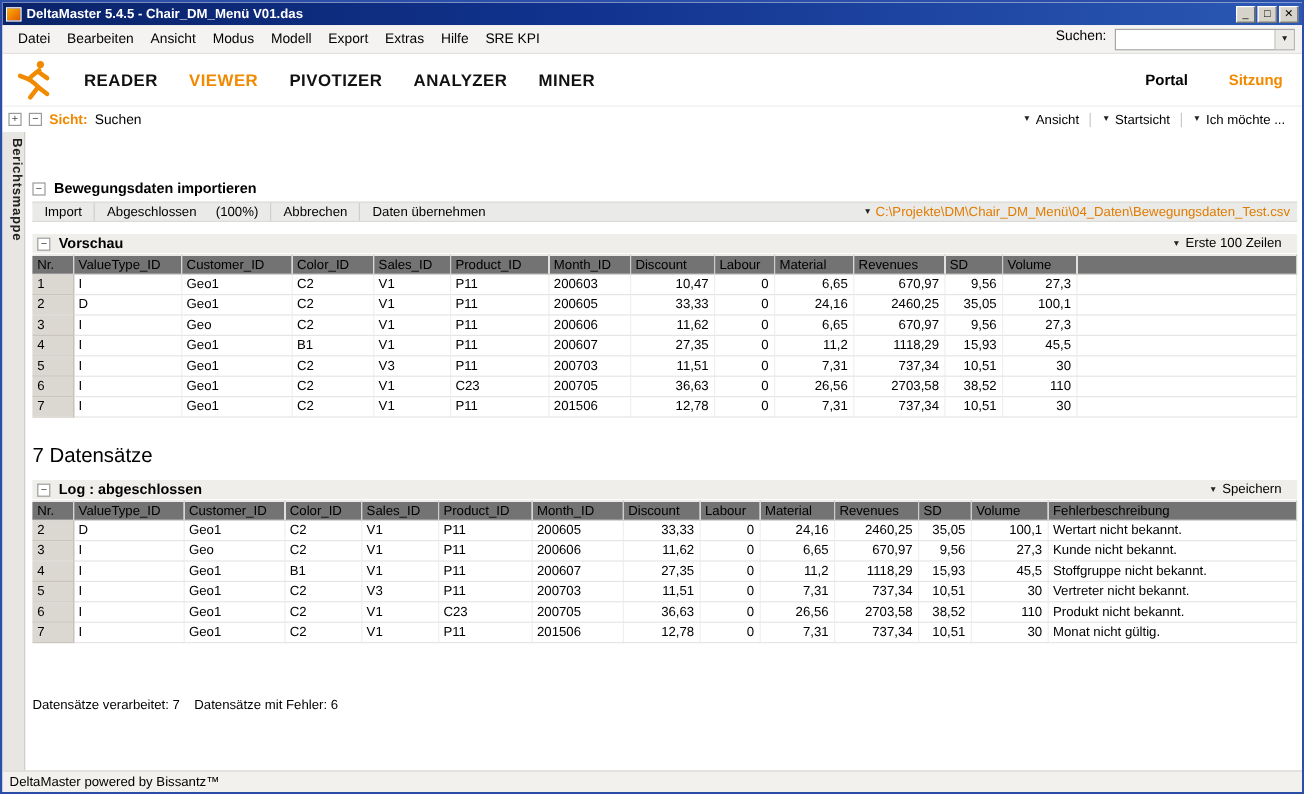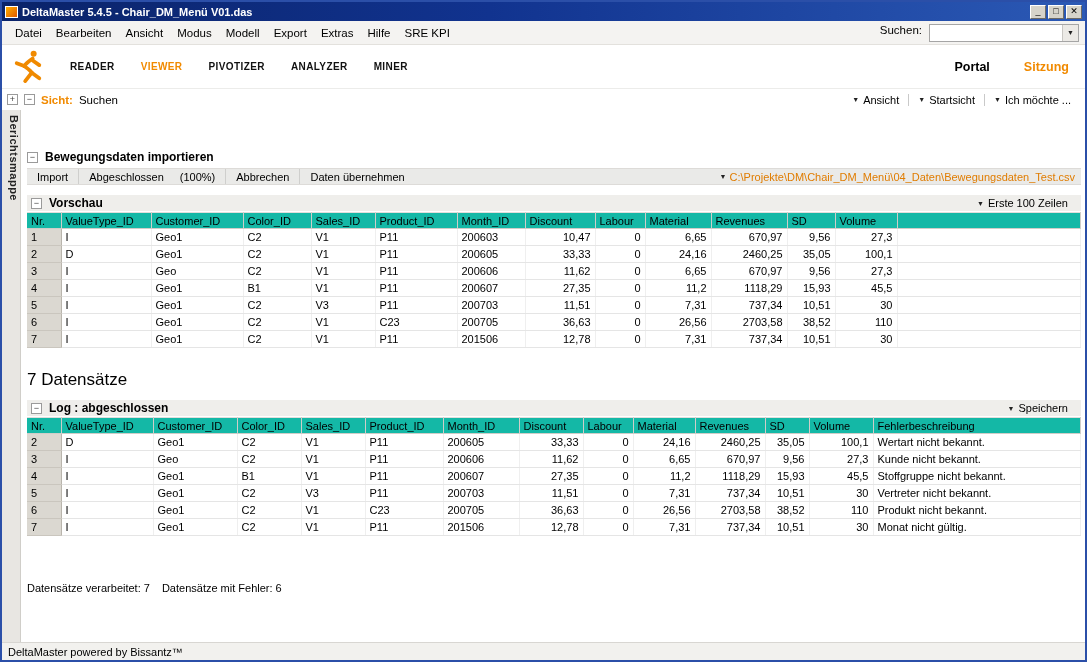--- a/index.html
+++ b/index.html
@@ -23,21 +23,21 @@
   .menu-item { padding:3px 7px; white-space:nowrap;text-align:right; }
   .search { margin-left:auto; display:flex; align-items:flex-start; gap:7px; font-size:11.5px; }
   .search-box { width:150px; height:18px; background:#fff; border:1px solid #a5a5a5; display:flex; align-items:center; }
   .search-arrow { margin-left:auto; width:16px; height:16px; background:#eceae6; border-left:1px solid #c9c7c3;
                   display:flex; align-items:center; justify-content:center; }
 
   
   .modebar { height:44px; flex:0 0 44px; display:flex; align-items:center; padding:0 10px; gap:26px;
              background:#fff; border-bottom:1px solid #ececea; }
   .logo { flex:0 0 32px; }
-  .mode-tab { font-weight:bold; font-size:10px; letter-spacing:0.4px; color:#111; white-space:nowrap; }
+  .mode-tab { font-weight:bold; font-size:14px; letter-spacing:0.4px; color:#111; white-space:nowrap; }
   .mode-tab.active { color:#f18a00; }
   .right-links { margin-left:auto; display:flex; gap:34px; font-weight:bold; font-size:12.5px; padding-right:6px; }
   .sitzung { color:#f18a00; }
 
   
   .sichtbar { height:21px; flex:0 0 21px; display:flex; align-items:center; padding:0 5px; gap:6px;
               font-size:11.5px; background:#fff; }
   .collapse-box { width:11px; height:11px; border:1px solid #9a9a9a; background:#fff; font-size:9px;
                   line-height:9px; text-align:center; color:#444; flex:0 0 11px; }
   .sicht-label { color:#f18a00; font-weight:bold; }
@@ -68,21 +68,21 @@
   .tb-group { display:flex; align-items:center; gap:16px; padding:0 10px; height:100%; }
   .tb-group.sep { border-left:1px solid #cfcfcd; }
   .path-area { padding-right:6px; }
   .path { color:#e07c00; white-space:nowrap; }
   .section-bar { display:flex; align-items:center; gap:7px; height:16px; background:#efeeeb;
                  font-size:12px; margin-top:10px; padding:0 4px; }
   .section-bar .bar-right { font-size:11px; }
 
   
   table.data { border-collapse:collapse; table-layout:fixed; width:100%; font-size:11px; margin-top:1px; }
-  table.data th { background:#14b8a6; border-right:1px solid #cfcdc8; border-bottom:1px solid #cfcdc8;
+  table.data th { background:#737373; border-right:1px solid #cfcdc8; border-bottom:1px solid #cfcdc8;
                   border-top:1px solid #e0dedb; font-weight:normal; text-align:left; padding:1px 4px;
                   height:16px; white-space:nowrap; overflow:hidden; }
   table.data td { border-right:1px solid #efefef; border-bottom:1px solid #e5e5e5; padding:1px 4px;
                   height:17px; white-space:nowrap; overflow:hidden; background:#fff; }
   table.data td.nr { background:#dbd8d1; border-right:1px solid #b9b5ad; border-bottom:1px solid #cac6be; }
   table.data td.num { text-align:right; }
 
   .count-line { font-size:17px; margin-top:22px; }
   .footer-line { font-size:11px; margin-top:46px; display:flex; gap:12px;align-items:center; }
 

